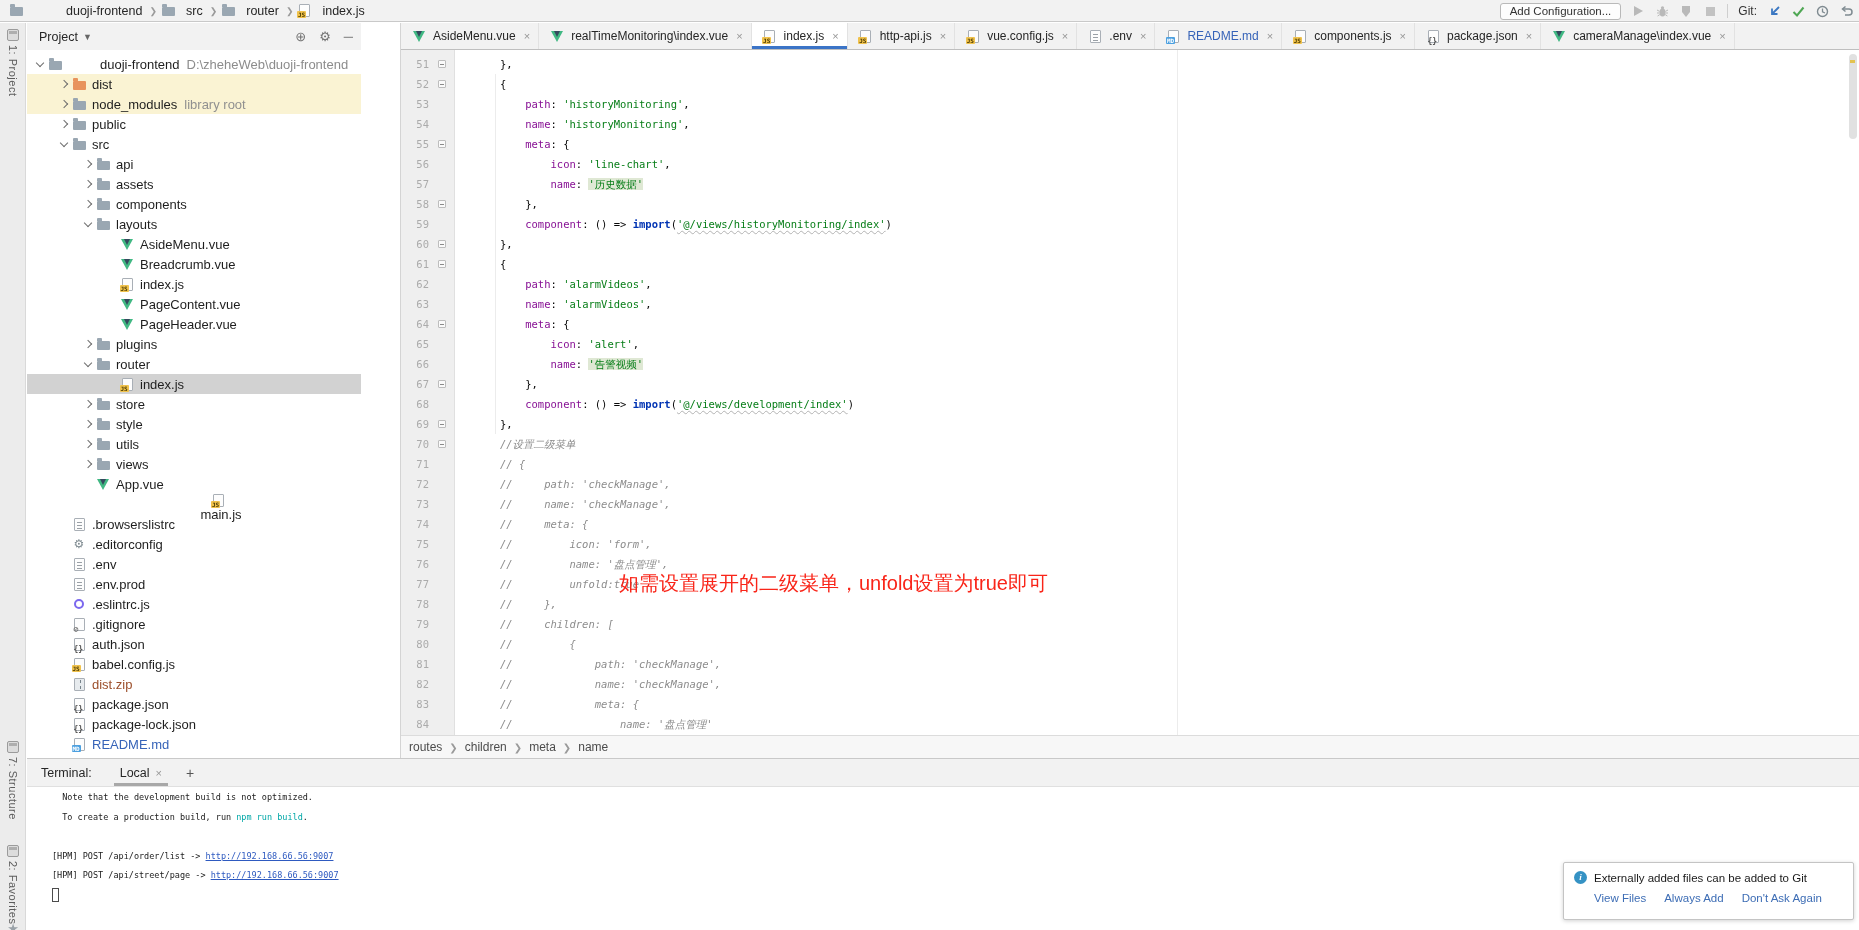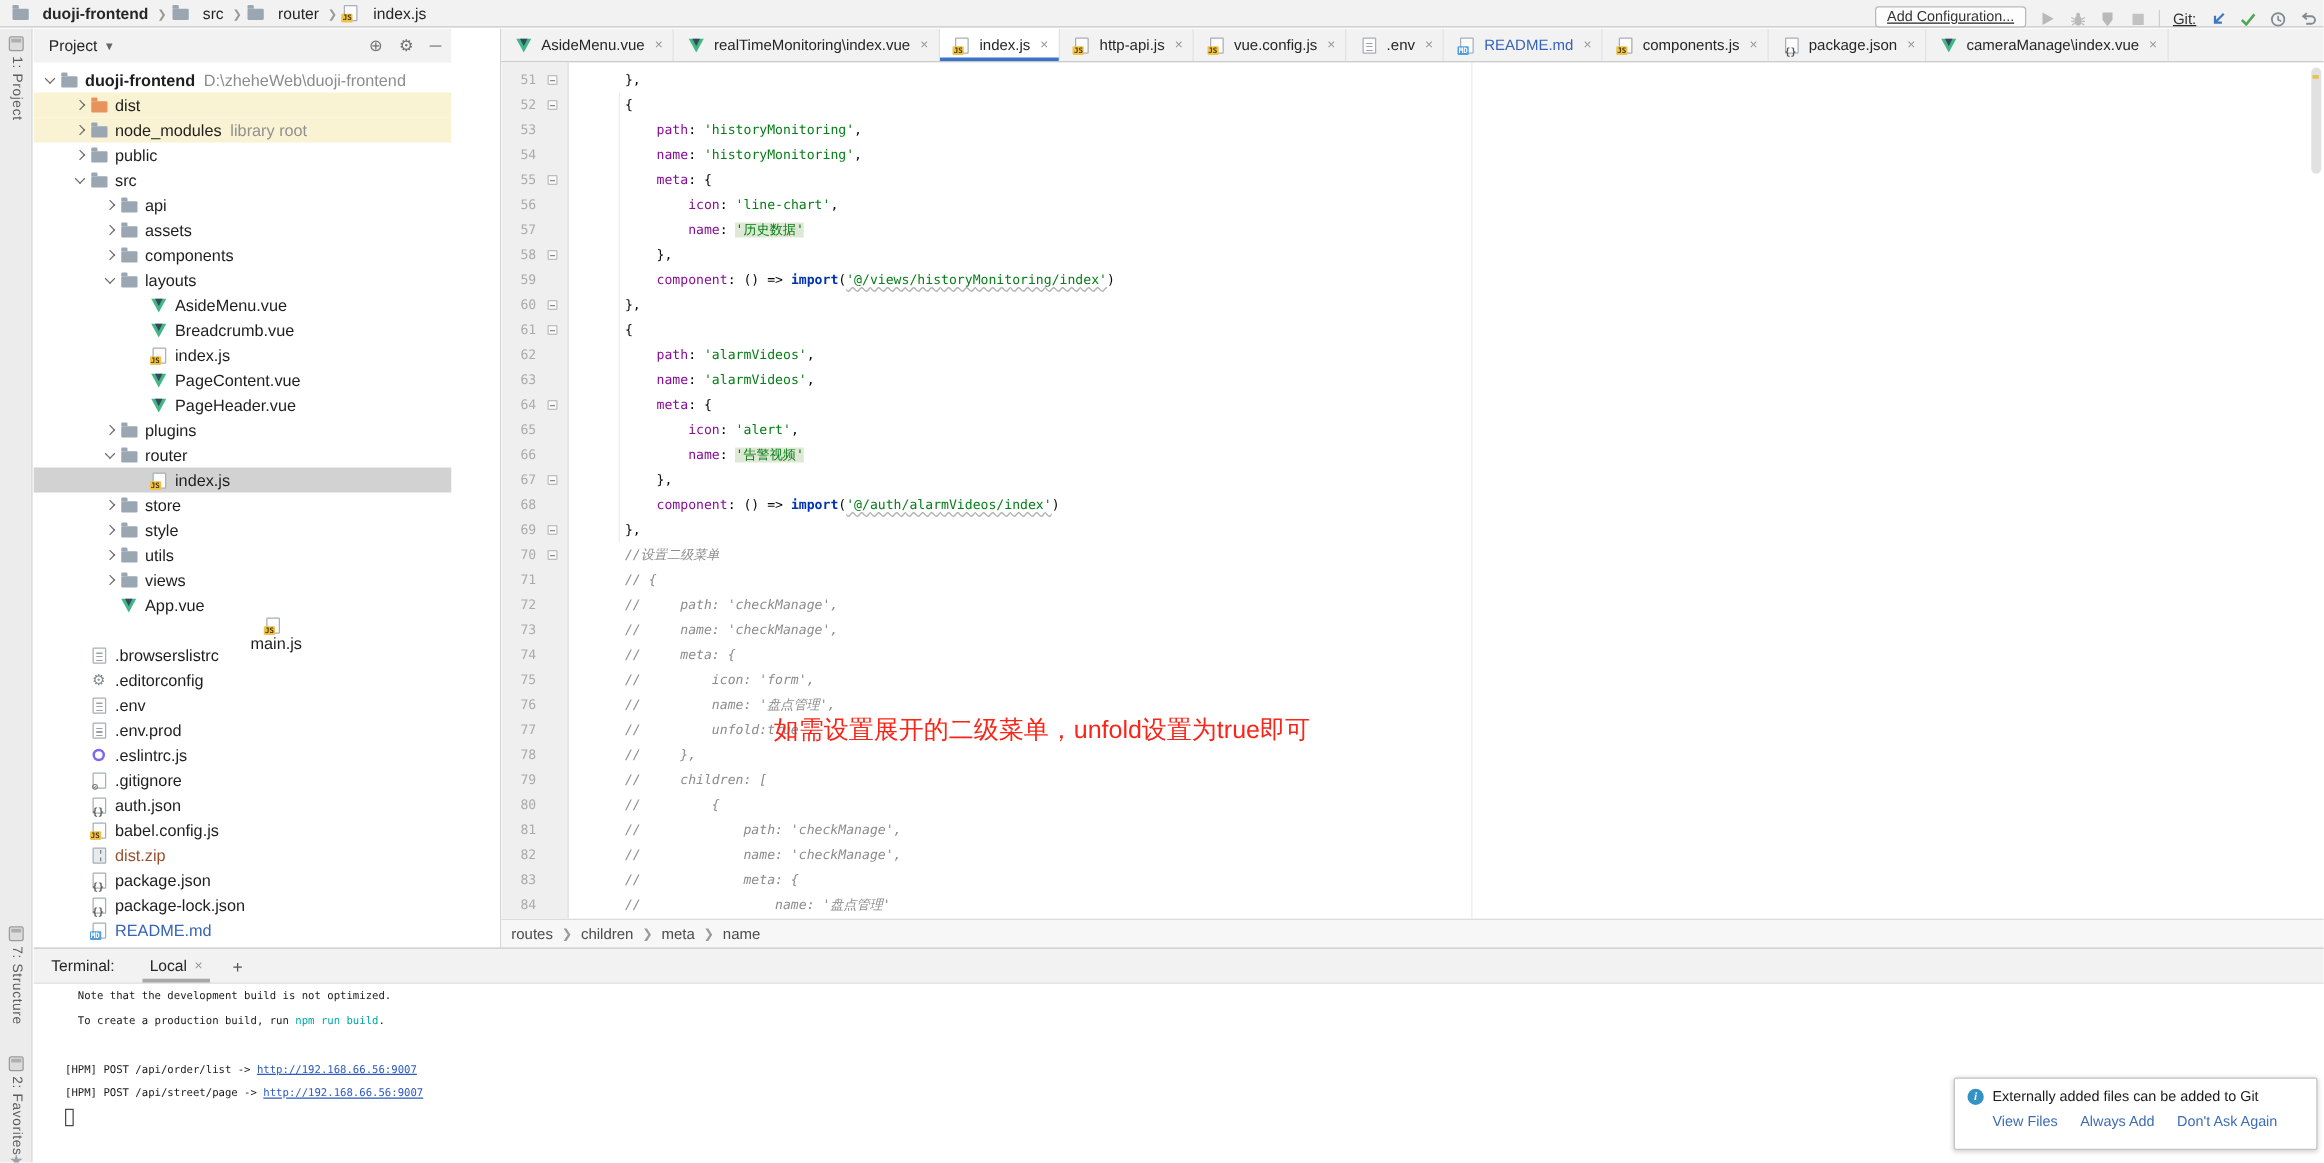--- a/index.html
+++ b/index.html
@@ -4,22 +4,22 @@
 <style>
   * { margin:0; padding:0; box-sizing:border-box; }
   html,body { width:1859px; height:930px; overflow:hidden; background:#fff;
     font-family:"Liberation Sans", sans-serif; -webkit-font-smoothing:antialiased; }
   .app { position:relative; width:1859px; height:930px; background:#fff; }
 
   
   .titlebar { position:absolute; left:0; top:0; width:100%; height:22px; background:#f2f2f2;
     border-bottom:1px solid #c9c9c9; display:flex; align-items:center; padding-left:8px; font-size:12.5px; color:#262626; }
   .crumb { display:flex; align-items:center; gap:5px; margin-right:4px; }
-  .crumb-bold { font-weight:bold; }
-  .tb-right { position:absolute; right:6px; top:0; height:22px; display:flex; align-items:flex-end; gap:10px;text-decoration:underline; }
+  .crumb-bold { font-weight:normal;margin-left:32px; }
+  .tb-right { position:absolute; right:6px; top:0; height:22px; display:flex; align-items:center; gap:10px; }
   .addcfg { border:1px solid #b9b9b9; background:#fdfdfd; border-radius:3px; height:17px;
     padding:0 9px; font-size:11.5px; color:#333; display:flex; align-items:center; }
   .tb-ico { width:14px; height:14px; display:inline-flex; align-items:center; justify-content:center; }
   .tb-sep { width:1px; height:14px; background:#cfcfcf; }
   .git-label { font-size:12px; color:#333; }
 
   
   .stripe { position:absolute; left:0; top:23px; width:26px; height:907px; background:#ececec; border-right:1px solid #d9d9d9; }
   .stripe-item { position:absolute; left:0; width:26px; display:flex; flex-direction:column; align-items:center; gap:4px; }
   .vlabel { writing-mode:vertical-rl; font-size:11px; color:#5c5c5c; letter-spacing:.5px; }
@@ -653,21 +653,21 @@
         <div class="cline"><span class="lno">58</span><span class="fold"><span class="foldbox"></span></span><span class="ctext"><span>          </span><span class="cs-p">},</span></span></div>
         <div class="cline"><span class="lno">59</span><span class="fold"></span><span class="ctext"><span>          </span><span class="cs-k">component</span><span class="cs-p">: () =&gt; </span><span class="cs-kw">import</span><span class="cs-p">(</span><span class="cs-su">'@/views/historyMonitoring/index'</span><span class="cs-p">)</span></span></div>
         <div class="cline"><span class="lno">60</span><span class="fold"><span class="foldbox"></span></span><span class="ctext"><span>      </span><span class="cs-p">},</span></span></div>
         <div class="cline"><span class="lno">61</span><span class="fold"><span class="foldbox"></span></span><span class="ctext"><span>      </span><span class="cs-p">{</span></span></div>
         <div class="cline"><span class="lno">62</span><span class="fold"></span><span class="ctext"><span>          </span><span class="cs-k">path</span><span class="cs-p">: </span><span class="cs-s">'alarmVideos'</span><span class="cs-p">,</span></span></div>
         <div class="cline"><span class="lno">63</span><span class="fold"></span><span class="ctext"><span>          </span><span class="cs-k">name</span><span class="cs-p">: </span><span class="cs-s">'alarmVideos'</span><span class="cs-p">,</span></span></div>
         <div class="cline"><span class="lno">64</span><span class="fold"><span class="foldbox"></span></span><span class="ctext"><span>          </span><span class="cs-k">meta</span><span class="cs-p">: {</span></span></div>
         <div class="cline"><span class="lno">65</span><span class="fold"></span><span class="ctext"><span>              </span><span class="cs-k">icon</span><span class="cs-p">: </span><span class="cs-s">'alert'</span><span class="cs-p">,</span></span></div>
         <div class="cline"><span class="lno">66</span><span class="fold"></span><span class="ctext"><span>              </span><span class="cs-k">name</span><span class="cs-p">: </span><span class="cs-sh">'告警视频'</span></span></div>
         <div class="cline"><span class="lno">67</span><span class="fold"><span class="foldbox"></span></span><span class="ctext"><span>          </span><span class="cs-p">},</span></span></div>
-        <div class="cline"><span class="lno">68</span><span class="fold"></span><span class="ctext"><span>          </span><span class="cs-k">component</span><span class="cs-p">: () =&gt; </span><span class="cs-kw">import</span><span class="cs-p">(</span><span class="cs-su">'@/auth/alarmVideos/index'</span><span class="cs-p">)</span></span></div>
+        <div class="cline"><span class="lno">68</span><span class="fold"></span><span class="ctext"><span>          </span><span class="cs-k">component</span><span class="cs-p">: () =&gt; </span><span class="cs-kw">import</span><span class="cs-p">(</span><span class="cs-su">'@/views/development/index'</span><span class="cs-p">)</span></span></div>
         <div class="cline"><span class="lno">69</span><span class="fold"><span class="foldbox"></span></span><span class="ctext"><span>      </span><span class="cs-p">},</span></span></div>
         <div class="cline"><span class="lno">70</span><span class="fold"><span class="foldbox"></span></span><span class="ctext"><span>      </span><span class="cs-c">//设置二级菜单</span></span></div>
         <div class="cline"><span class="lno">71</span><span class="fold"></span><span class="ctext"><span>      </span><span class="cs-c">// {</span></span></div>
         <div class="cline"><span class="lno">72</span><span class="fold"></span><span class="ctext"><span>      </span><span class="cs-c">//     path: 'checkManage',</span></span></div>
         <div class="cline"><span class="lno">73</span><span class="fold"></span><span class="ctext"><span>      </span><span class="cs-c">//     name: 'checkManage',</span></span></div>
         <div class="cline"><span class="lno">74</span><span class="fold"></span><span class="ctext"><span>      </span><span class="cs-c">//     meta: {</span></span></div>
         <div class="cline"><span class="lno">75</span><span class="fold"></span><span class="ctext"><span>      </span><span class="cs-c">//         icon: 'form',</span></span></div>
         <div class="cline"><span class="lno">76</span><span class="fold"></span><span class="ctext"><span>      </span><span class="cs-c">//         name: '盘点管理',</span></span></div>
         <div class="cline"><span class="lno">77</span><span class="fold"></span><span class="ctext"><span>      </span><span class="cs-c">//         unfold:true</span></span></div>
         <div class="cline"><span class="lno">78</span><span class="fold"></span><span class="ctext"><span>      </span><span class="cs-c">//     },</span></span></div>

